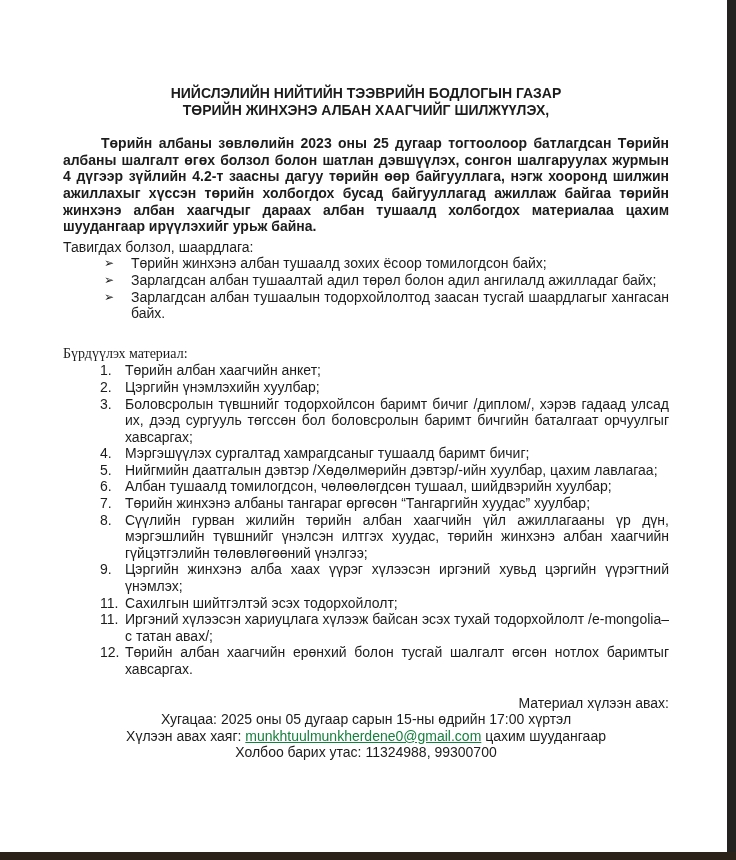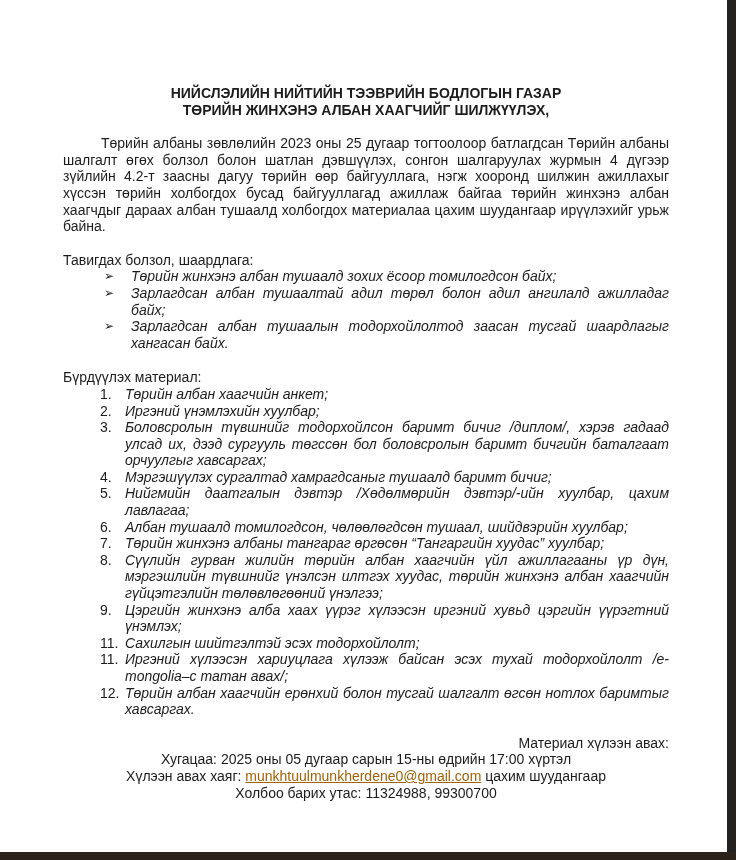--- a/index.html
+++ b/index.html
@@ -17,35 +17,36 @@
   .doc {
     position: absolute; top: 0; left: 0;
     width: 719px; height: 852px;
     box-sizing: border-box;
     padding: 85px 50px 16px 63px;
     background: #ffffff;
   }
   .title { text-align: center; font-weight: bold; }
   .title div { white-space: nowrap; }
   .intro {
-    margin: 17px 0 17px 0;
+    margin: 17px 0 4px 0;
     text-align: justify;
     text-indent: 38px;
+    font-weight: bold;
   }
   .sec-head { margin: 0; }
-  .sec-head.materials { margin-top: 18px; }
+  .sec-head.materials { margin-top: 24px; font-family: Liberation Serif, serif; }
   .sec-head.reception { margin-top: 17px; text-align: right; }
   ul.req { margin: 0; padding: 0 0 0 41px; list-style: none; }
   ol.mat { margin: 0; padding: 0 0 0 37px; list-style: none; }
   li { display: flex; }
   li .mark { width: 27px; flex: none; font-size: 12px; }
   li .num  { width: 25px; flex: none; }
-  li .txt  { flex: 1; text-align: justify; font-style: italic; }
+  li .txt  { flex: 1; text-align: justify; }
   .recv-line { margin: 0; text-align: center; }
-  a.email { color: #a16207; text-decoration: underline; cursor: pointer; }
+  a.email { color: #15803d; text-decoration: underline; cursor: pointer; }
   .edge-right {
     position: absolute; top: 0; right: 0;
     width: 9px; height: 860px;
     background: #232221;
   }
   .edge-bottom {
     position: absolute; left: 0; bottom: 0;
     width: 736px; height: 8px;
     background: #2b2219;
   }
@@ -81,21 +82,21 @@
 
   <div class="sec-head materials">Бүрдүүлэх материал:</div>
 
   <ol class="mat" id="mat-list">
       <li>
         <span class="num">1.</span>
         <span class="txt">Төрийн албан хаагчийн анкет;</span>
       </li>
       <li>
         <span class="num">2.</span>
-        <span class="txt">Иргэний үнэмлэхийн хуулбар;</span>
+        <span class="txt">Цэргийн үнэмлэхийн хуулбар;</span>
       </li>
       <li>
         <span class="num">3.</span>
         <span class="txt">Боловсролын түвшнийг тодорхойлсон баримт бичиг /диплом/, хэрэв гадаад улсад их, дээд сургууль төгссөн бол боловсролын баримт бичгийн баталгаат орчуулгыг хавсаргах;</span>
       </li>
       <li>
         <span class="num">4.</span>
         <span class="txt">Мэргэшүүлэх сургалтад хамрагдсаныг тушаалд баримт бичиг;</span>
       </li>
       <li>

